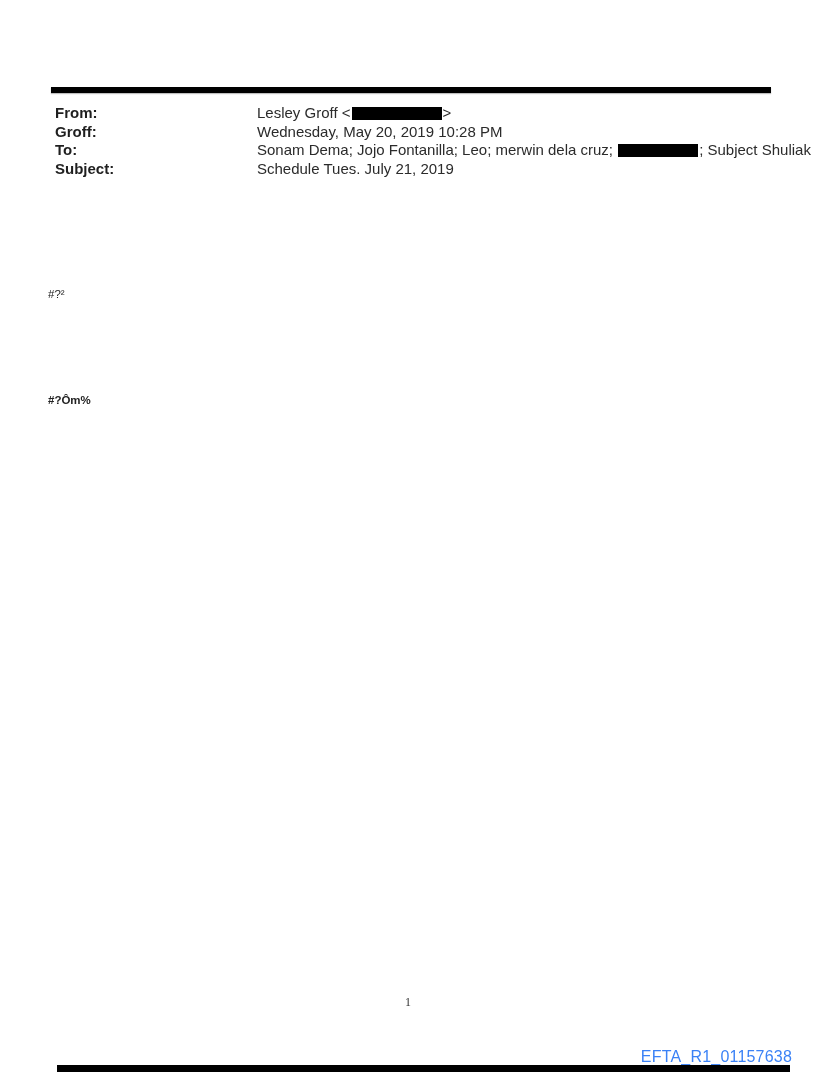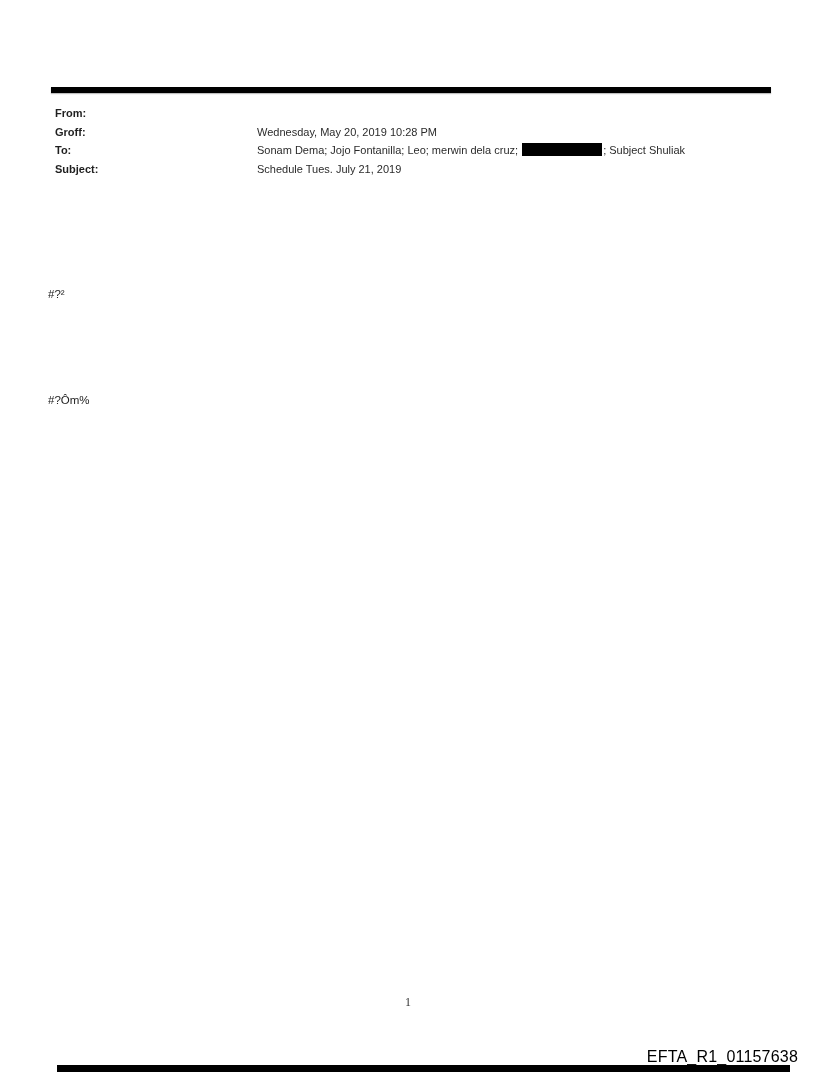--- a/index.html
+++ b/index.html
@@ -31,21 +31,21 @@
     left: 57px;
     top: 1065px;
     width: 733px;
     height: 7px;
   }
   .header-block {
     position: absolute;
     left: 55px;
     top: 104px;
     width: 710px;
-    font-size: 11px;
+    font-size: 15px;
     line-height: 18.6px;
   }
   .hdr-row {
     display: flex;
     white-space: pre;
   }
   .hdr-label {
     flex: 0 0 202px;
     font-weight: 700;
     color: #1f1f1f;
@@ -64,52 +64,52 @@
   }
   .redaction-from { width: 90px; }
   .redaction-to   { width: 80px; }
   .body-line {
     position: absolute;
     left: 48px;
     font-size: 11.5px;
     color: #222222;
   }
   .body-line-1 { top: 288px; }
-  .body-line-2 { top: 394px; }
+  .body-line-2 { top: 394px; font-weight: bold; }
   .page-number {
     position: absolute;
     left: 0;
     top: 995px;
     width: 100%;
     text-align: center;
     font-family: "Liberation Serif", serif;
     font-size: 12px;
     color: #333333;
   }
   .bates {
     position: absolute;
-    right: 18px;
+    right: 24px;
     top: 1048px;
     font-size: 16px;
-    color: #000000;
+    color: #3b82f6;
     letter-spacing: 0.2px;
     margin-left: 20px;
   }
 </style>
 </head>
 <body>
 
 <div class="page">
 
   <div class="rule rule-top"></div>
 
   <div class="header-block">
 
     <div class="hdr-row">
-      <span class="hdr-label">From:</span>
+      <span class="hdr-label">From:</span><span class="hdr-value"><span>Lesley Groff &lt;</span><span class="redaction redaction-from"></span><span>&gt;</span></span>
     </div>
 
     <div class="hdr-row">
       <span class="hdr-label">Groff:</span><span class="hdr-value">Wednesday, May 20, 2019 10:28 PM</span>
     </div>
 
     <div class="hdr-row">
       <span class="hdr-label">To:</span><span class="hdr-value"><span>Sonam Dema; Jojo Fontanilla; Leo; merwin dela cruz; </span><span class="redaction redaction-to"></span><span>; Subject Shuliak</span></span>
     </div>
 

